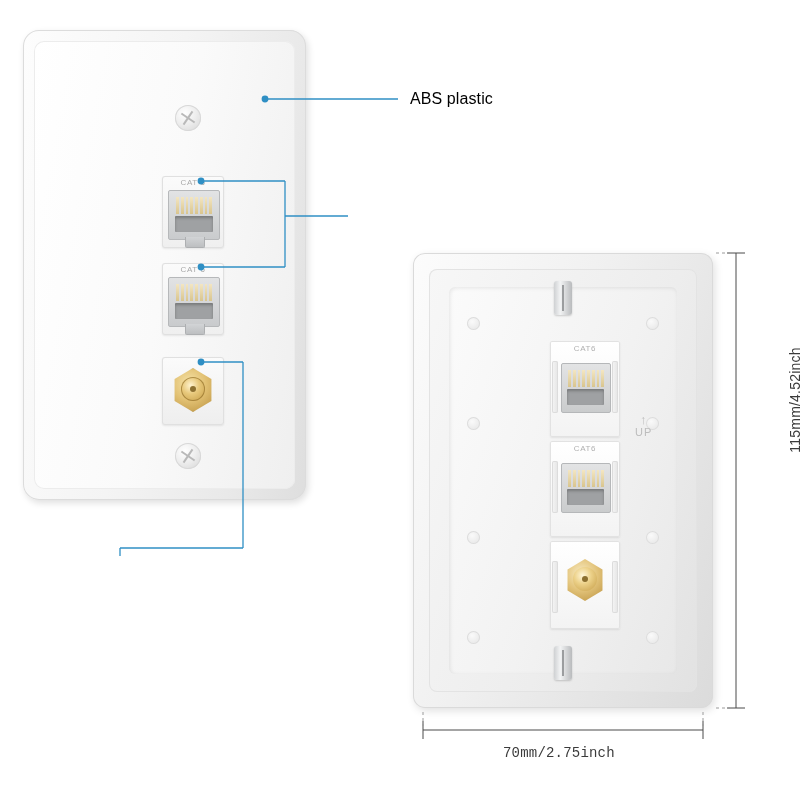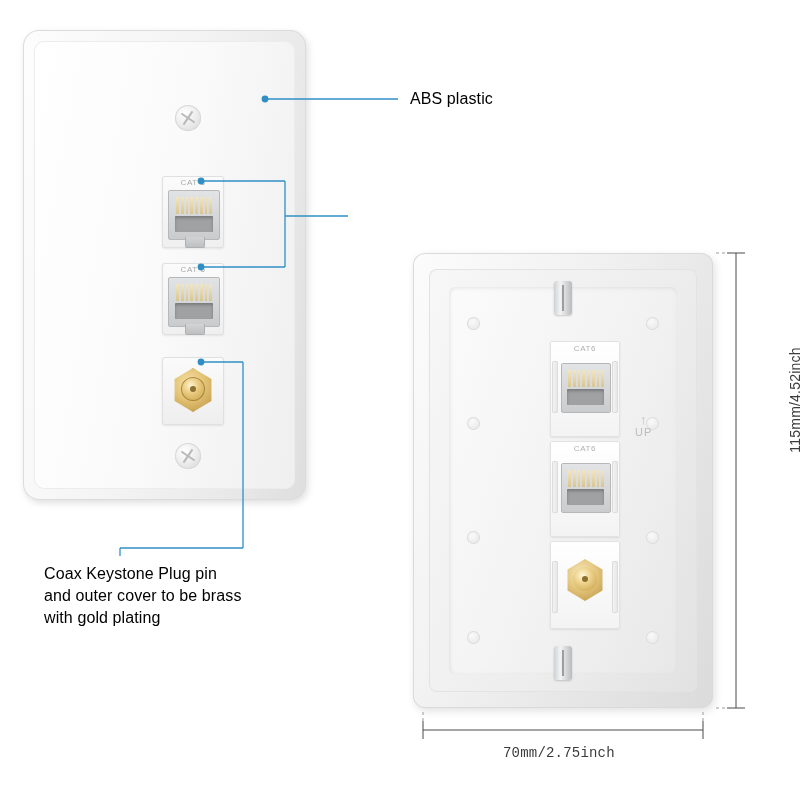--- a/index.html
+++ b/index.html
@@ -514,20 +514,17 @@
     <g stroke="#4a4a4a" stroke-width="1" fill="none">
       <line x1="423" y1="730" x2="703" y2="730"></line>
       <line x1="423" y1="721" x2="423" y2="739"></line>
       <line x1="703" y1="721" x2="703" y2="739"></line>
       <line x1="423" y1="712" x2="423" y2="726" stroke="#9a9a9a" stroke-dasharray="3 3"></line>
       <line x1="703" y1="712" x2="703" y2="726" stroke="#9a9a9a" stroke-dasharray="3 3"></line>
     </g>
   </svg>
 
   <div class="anno anno-abs">ABS plastic</div>
-  <div class="anno anno-coax">Coax Keystone Plug pin
-and outer cover to be brass
-with gold plating</div>
 
   <div class="dim-label dim-right">115mm/4.52inch</div>
   <div class="dim-label dim-bottom">70mm/2.75inch</div>
 
 </div>
 
 </body></html>

